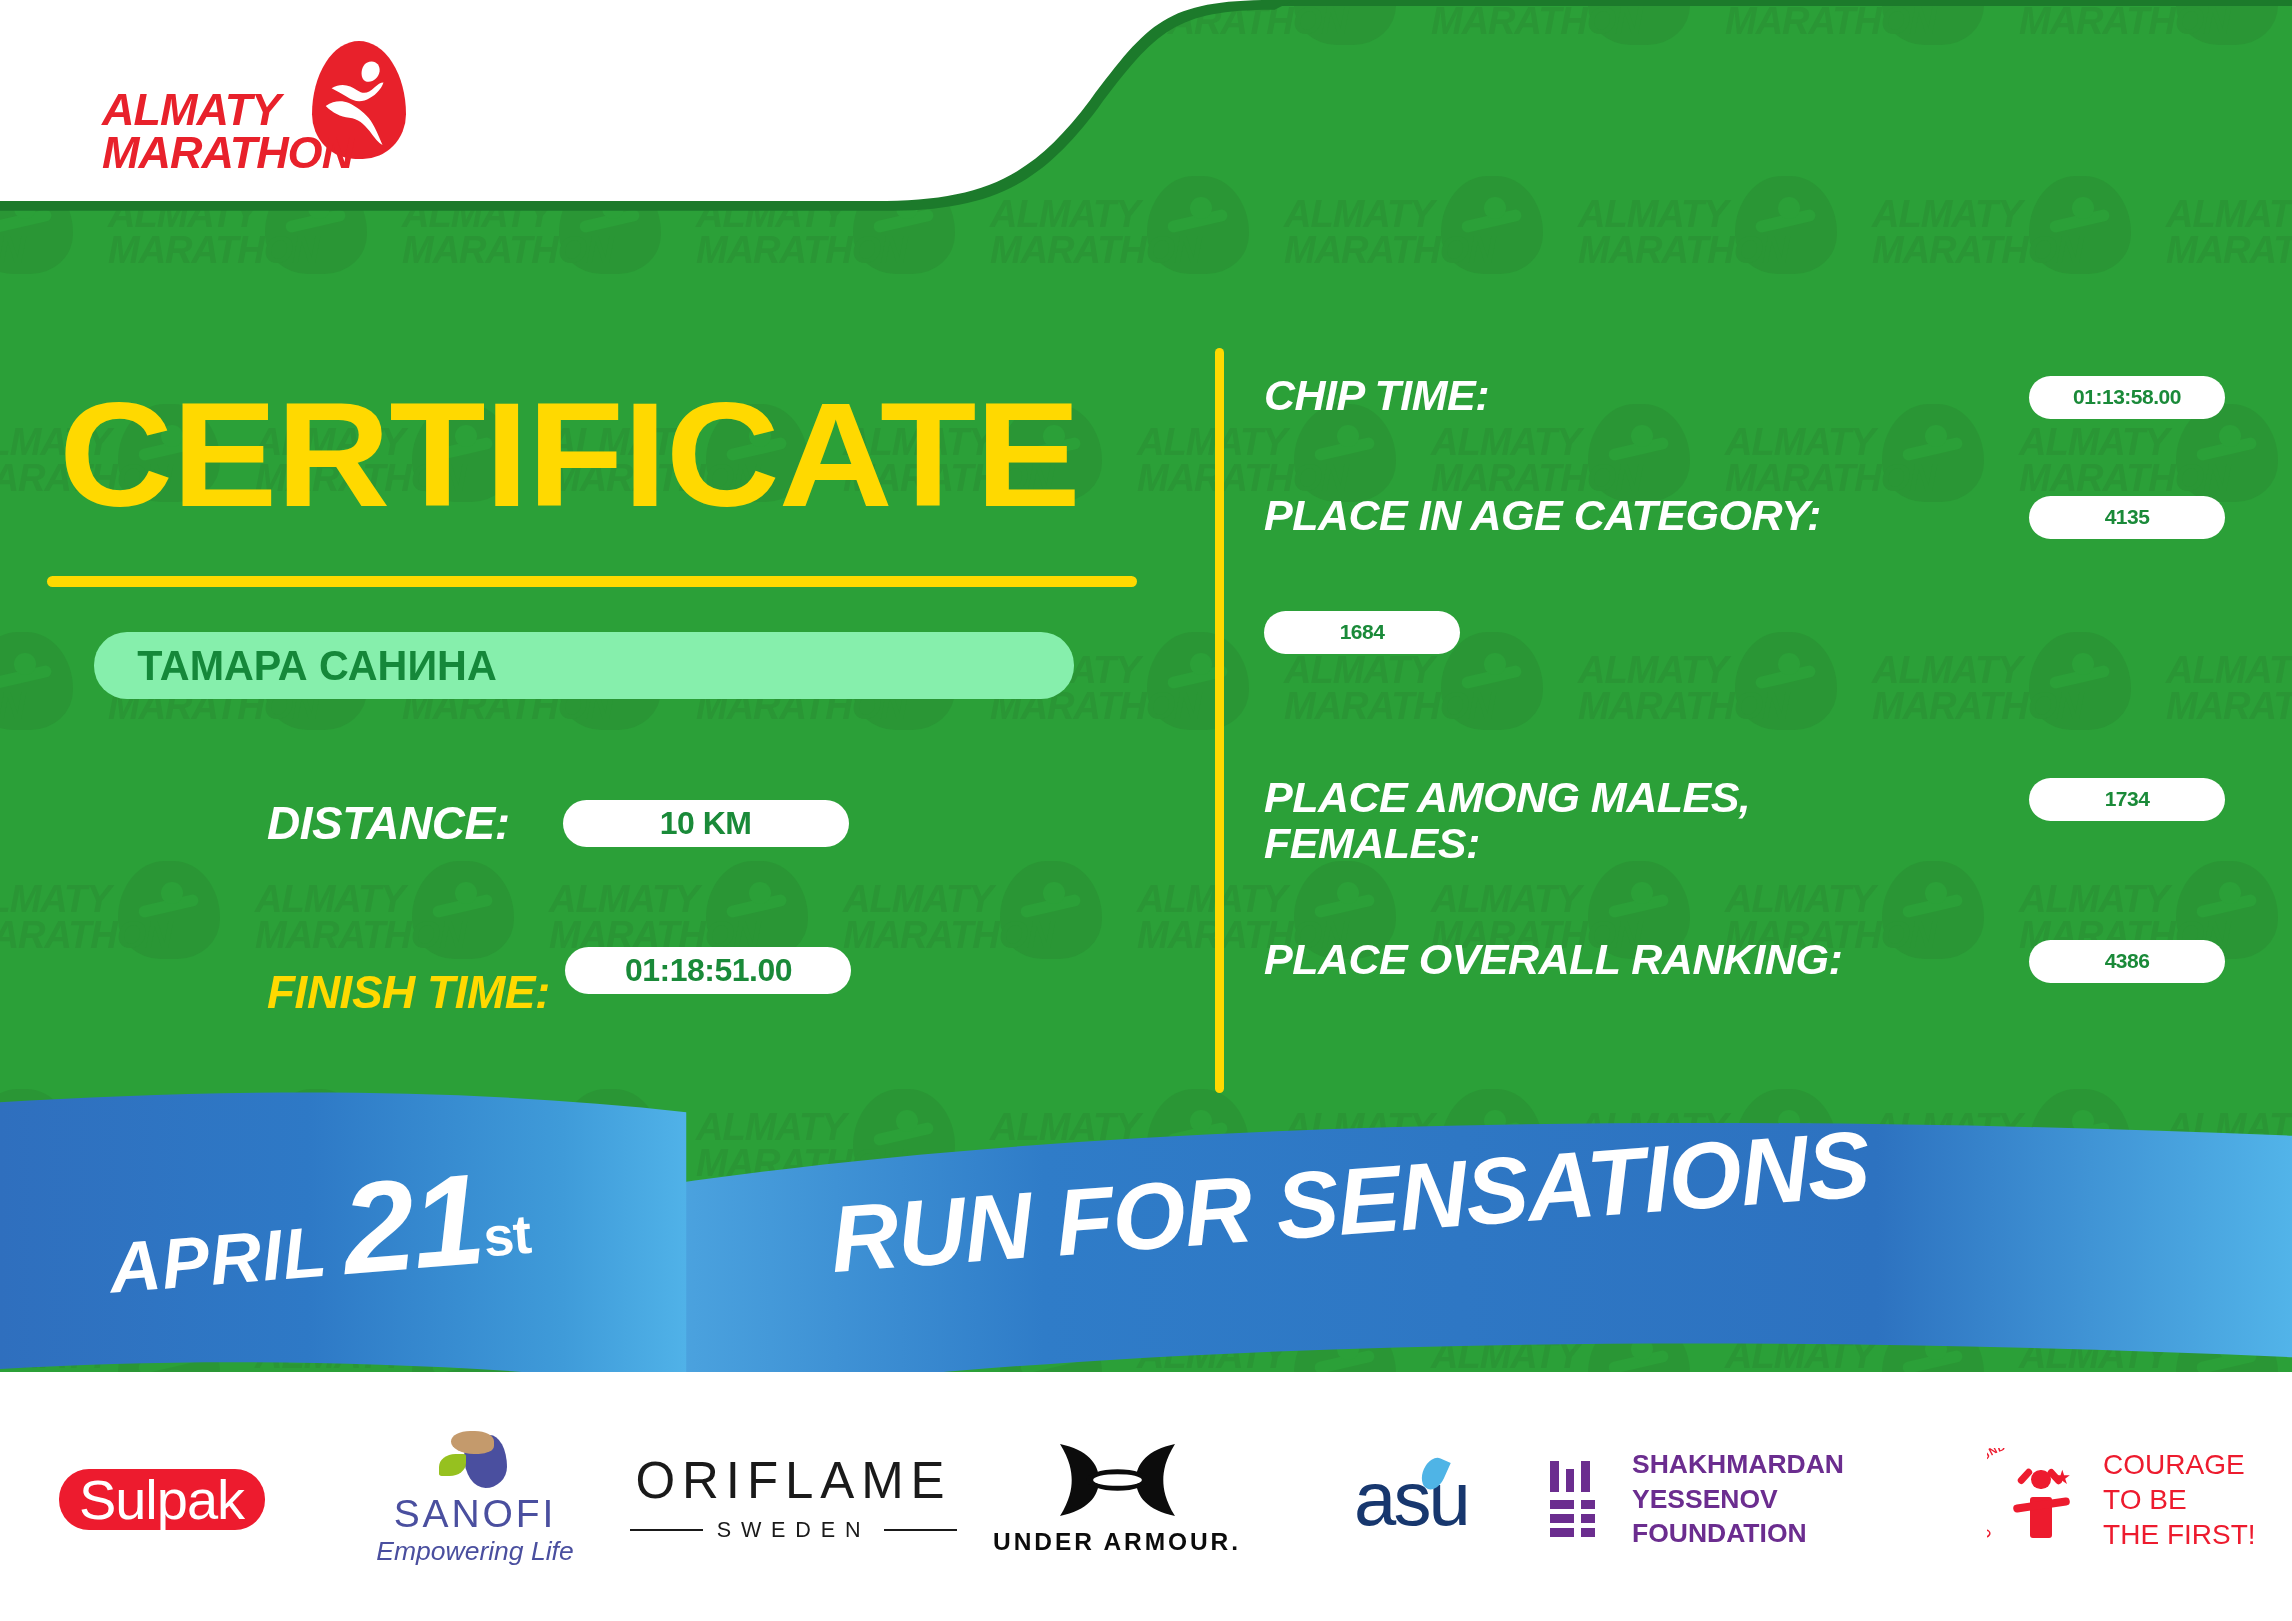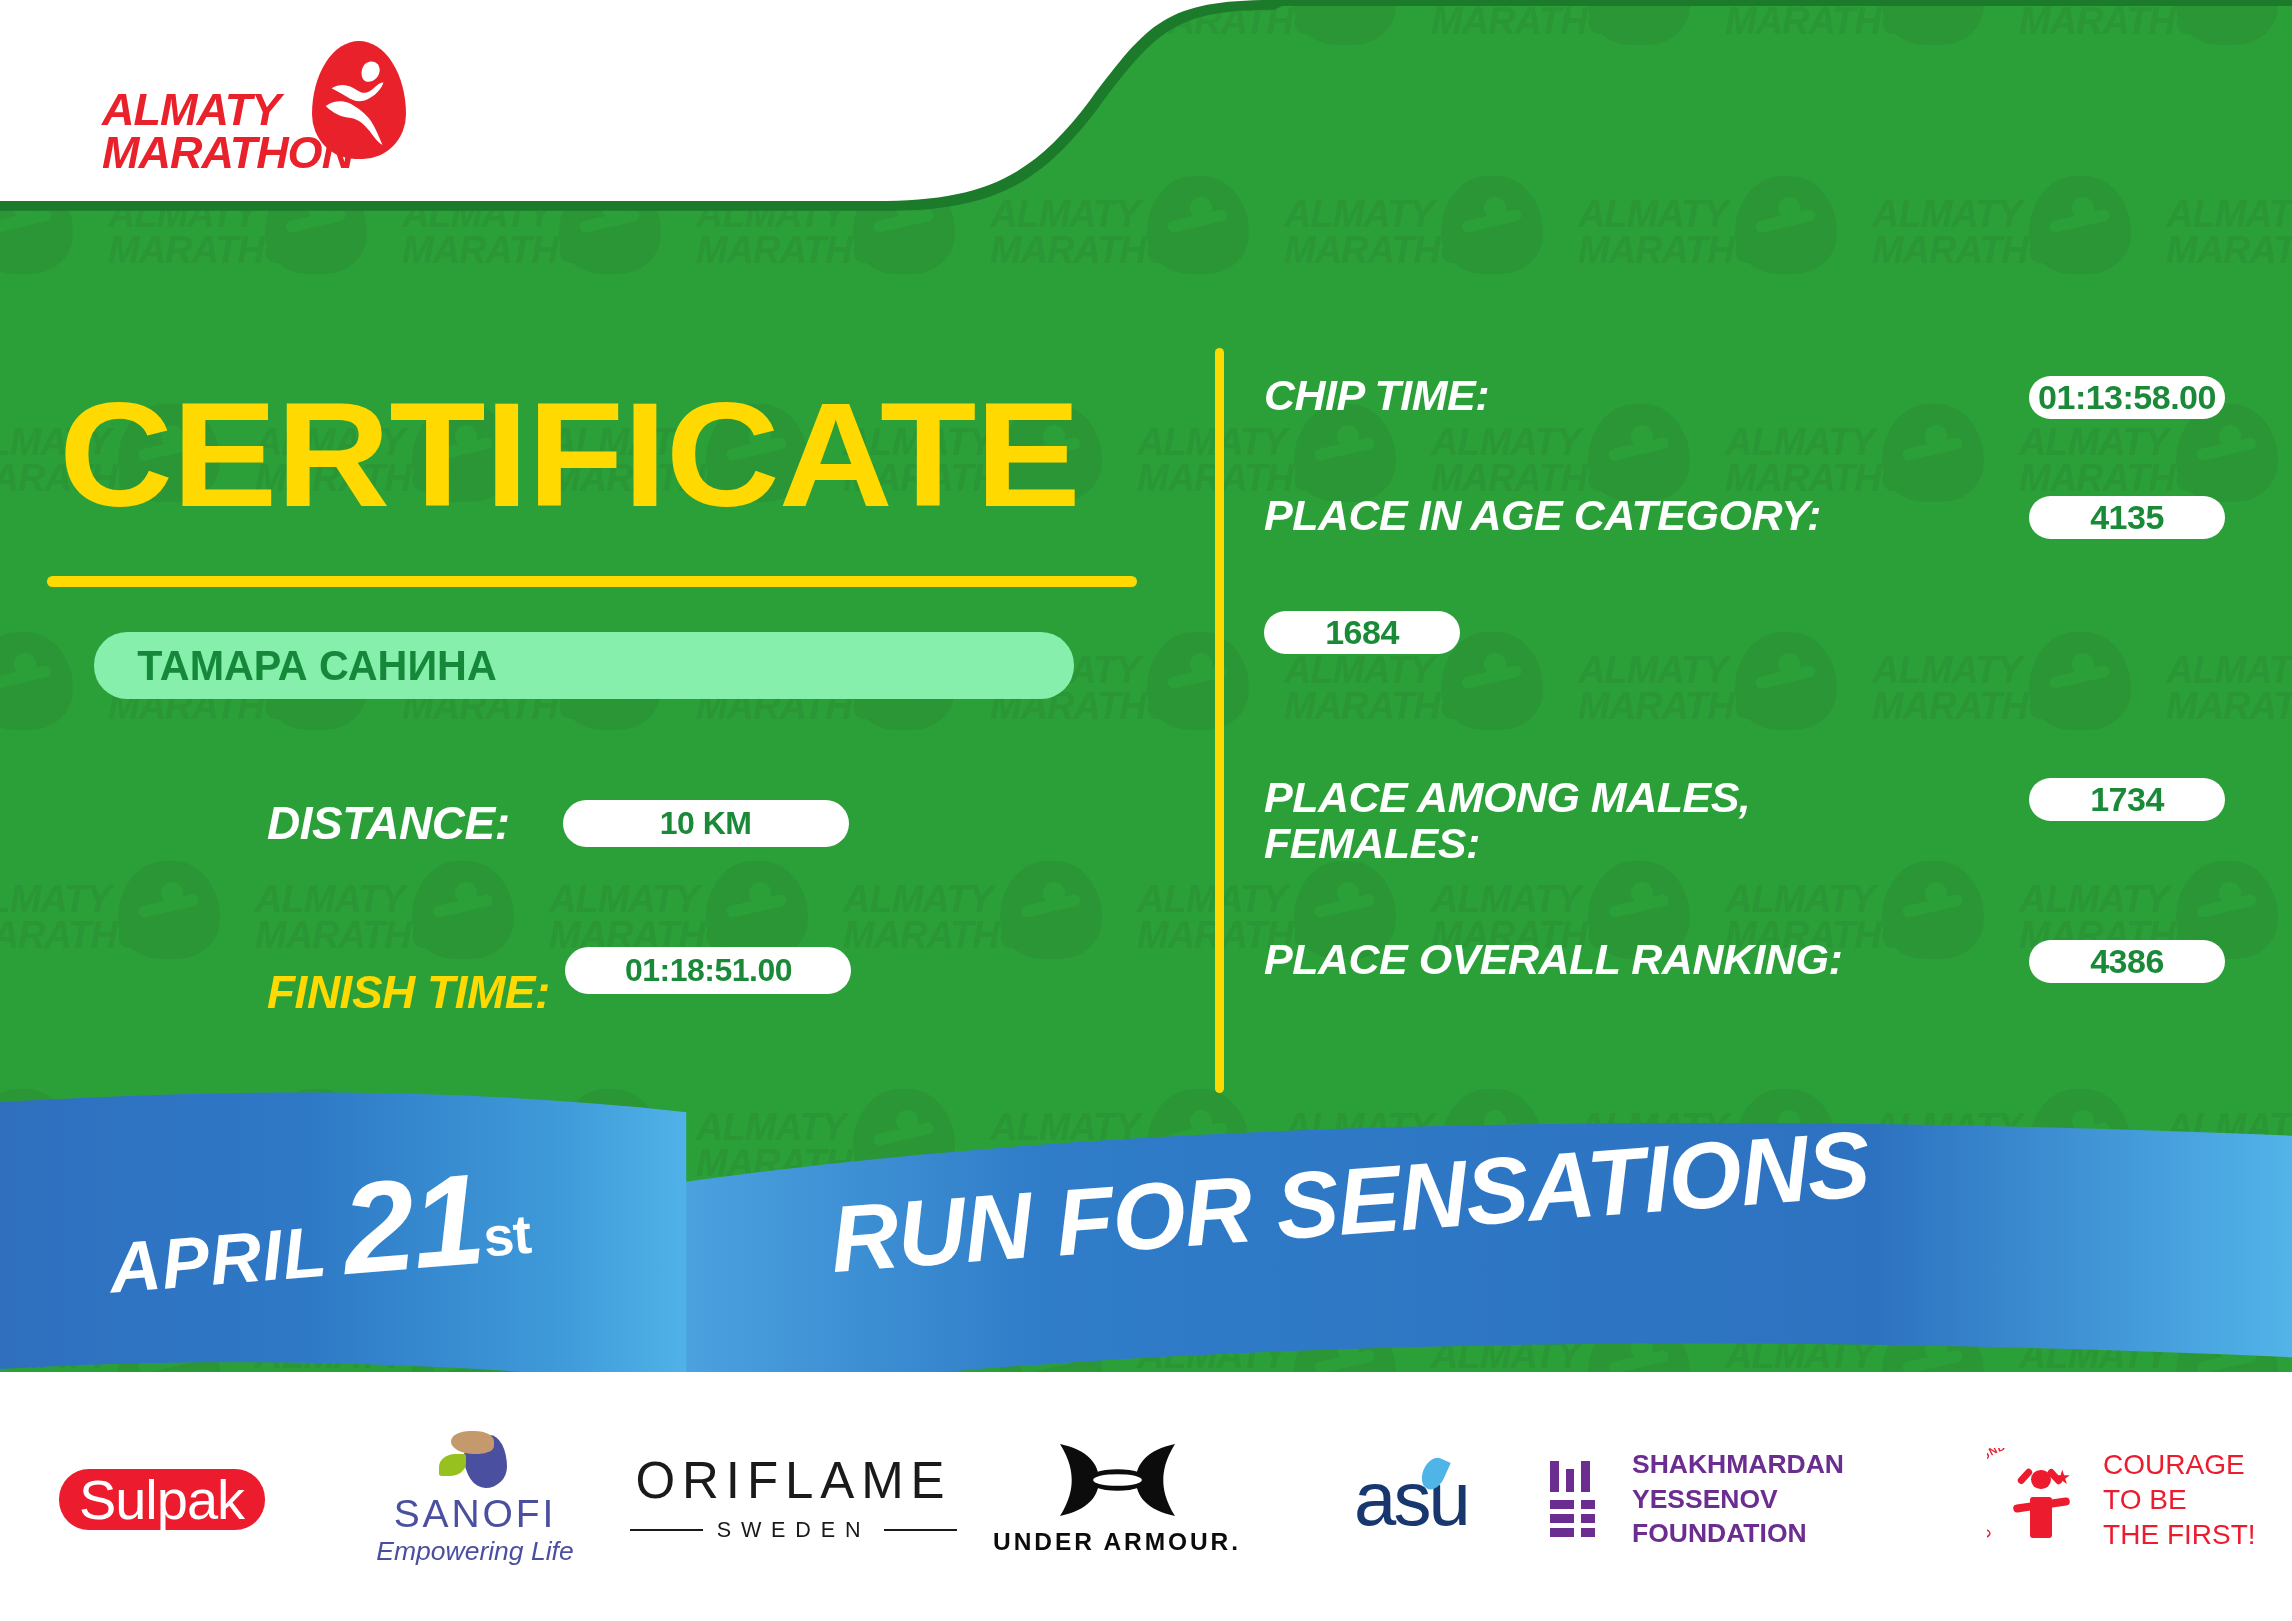--- a/index.html
+++ b/index.html
@@ -199,21 +199,21 @@
     max-width:667px;
   }
   .srow .spill {
     flex:0 0 auto;
     width:196px; height:43px;
     background:#ffffff;
     border-radius:23.5px;
     display:flex; align-items:center; justify-content:center;
     color:#1a8a39;
     font-weight:bold;
-    font-size:34px;
+    font-size:21px;
     letter-spacing:-0.5px;
     margin-top:3.9px;
   }
   #srow-0 { top:0px; }
   #srow-1 { top:120px; }
   #srow-2 { top:235px; }
   #srow-3 { top:402px; }
   #srow-4 { top:564px; }
 
   

